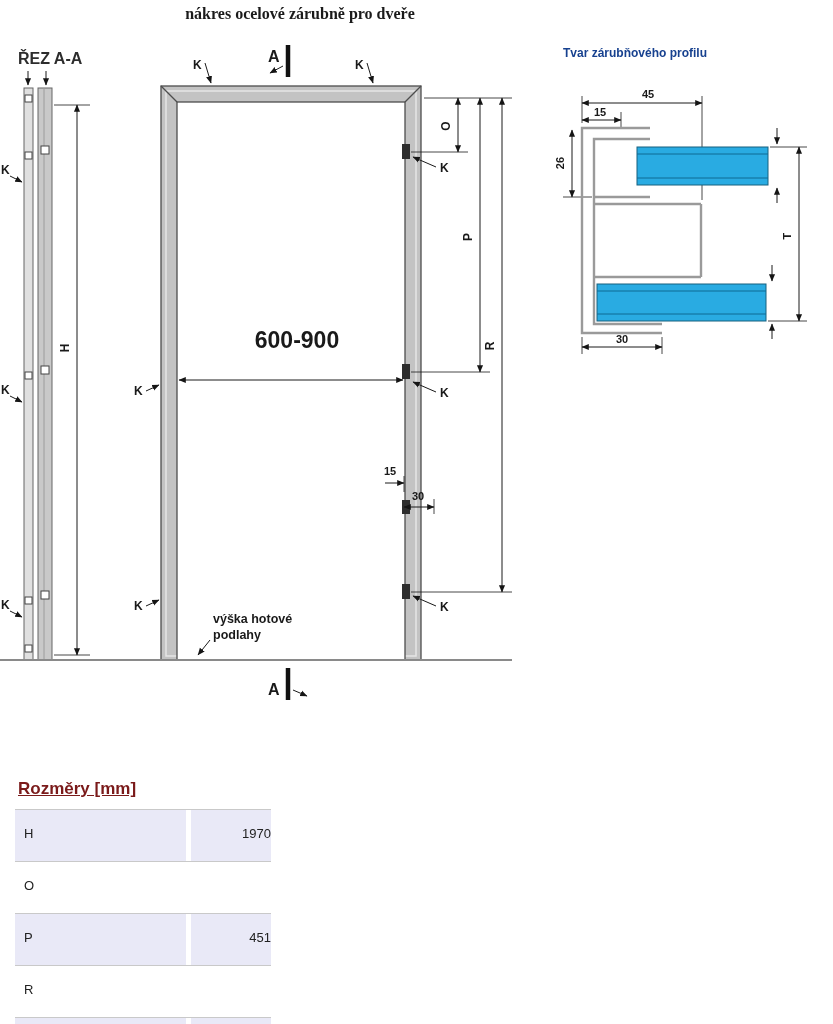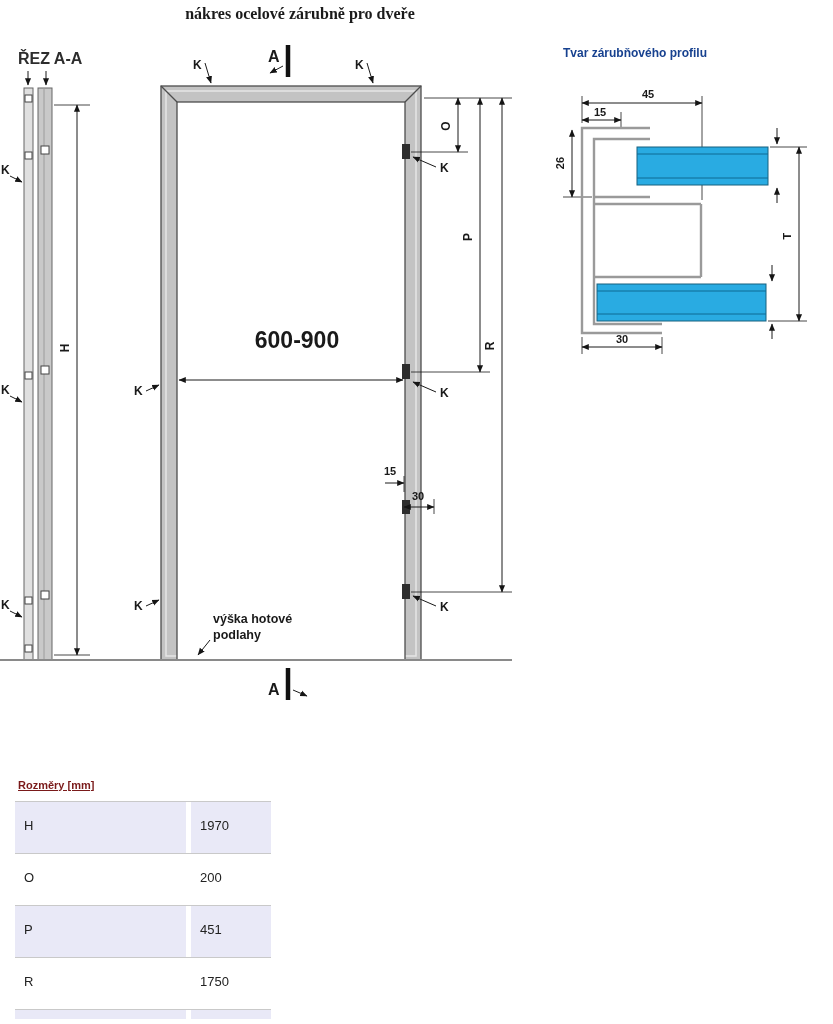--- a/index.html
+++ b/index.html
@@ -18,25 +18,25 @@
   .t-a{font-size:16px;font-weight:bold;}
   .dim{stroke:#1a1a1a;stroke-width:1;fill:none;}
   .ext{stroke:#1a1a1a;stroke-width:0.8;fill:none;}
   .thick{stroke:#111111;stroke-width:4.5;}
   .outline{stroke:#4d4d4d;stroke-width:1.3;}
   .prof{stroke:#9a9a9a;stroke-width:2.4;fill:none;}
   .floor-line{stroke:#8a8a8a;stroke-width:2;}
   .anchor-sq{fill:#ffffff;stroke:#444444;stroke-width:1;}
   .hinge{fill:#2e2e2e;}
   .table-block{position:absolute;left:15px;top:779px;width:256px;}
-  .table-title{color:#7a1a1a;font-weight:bold;font-size:11px;text-decoration:underline;margin:0 0 10px 3px;}
+  .table-title{color:#7a1a1a;font-weight:bold;font-size:17px;text-decoration:underline;margin:0 0 10px 3px;}
   .trow{display:flex;border-top:1px solid #c9c9c9;height:51px;}
   .trow .cell{padding:16px 0 0 9px;font-size:13px;color:#222222;box-sizing:border-box;}
   .cell.label{width:171px;margin-right:5px;}
-  .cell.value{width:80px;}
+  .cell.value{width:80px;text-align:right;}
   .alt .cell{background:#e9e9f7;}
   .trow.partial{height:9px;overflow:hidden;}
 </style>
 </head>
 <body>
 
 <svg width="833" height="765" viewBox="0 0 833 765">
   <defs>
     <marker id="arr" viewBox="0 0 10 10" refX="8.5" refY="5" markerWidth="8" markerHeight="8" orient="auto-start-reverse">
       <path d="M0,1.2 L9,5 L0,8.8 Z" fill="#151515"></path>
@@ -223,27 +223,25 @@
 
 <div class="table-block">
   <div class="table-title">Rozměry [mm]</div>
 
   <div class="trow alt">
     <div class="cell label">H</div>
     <div class="cell value">1970</div>
   </div>
   <div class="trow">
     <div class="cell label">O</div>
-    <div class="cell value">200</div>
   </div>
   <div class="trow alt">
     <div class="cell label">P</div>
     <div class="cell value">451</div>
   </div>
   <div class="trow">
     <div class="cell label">R</div>
-    <div class="cell value">1750</div>
   </div>
   <div class="trow alt partial">
     <div class="cell label"></div>
     <div class="cell value"></div>
   </div>
 </div>
 
 </body></html>

